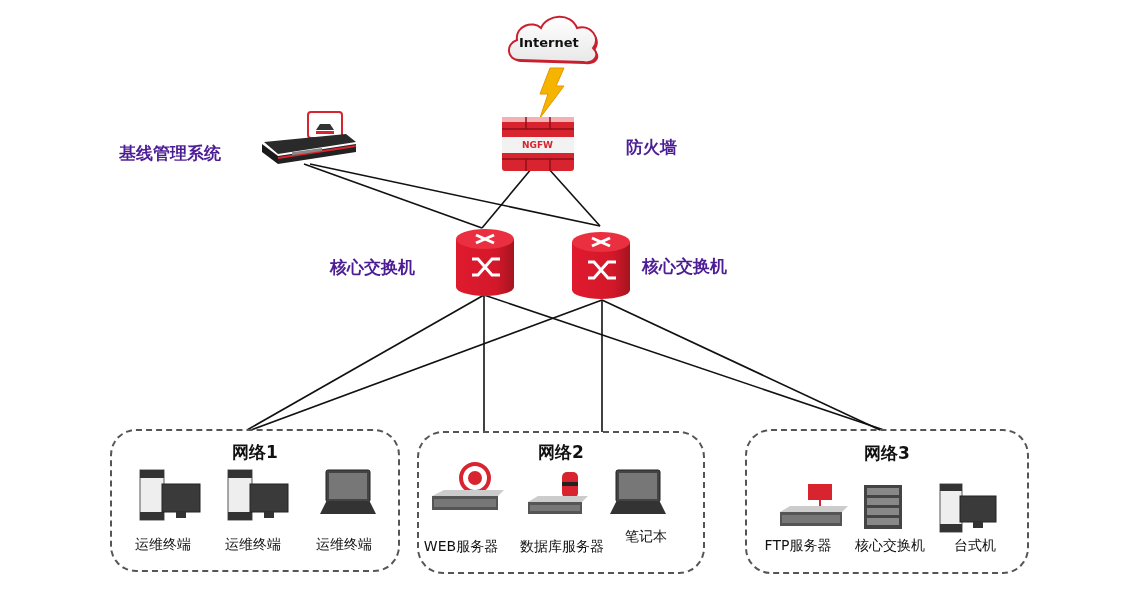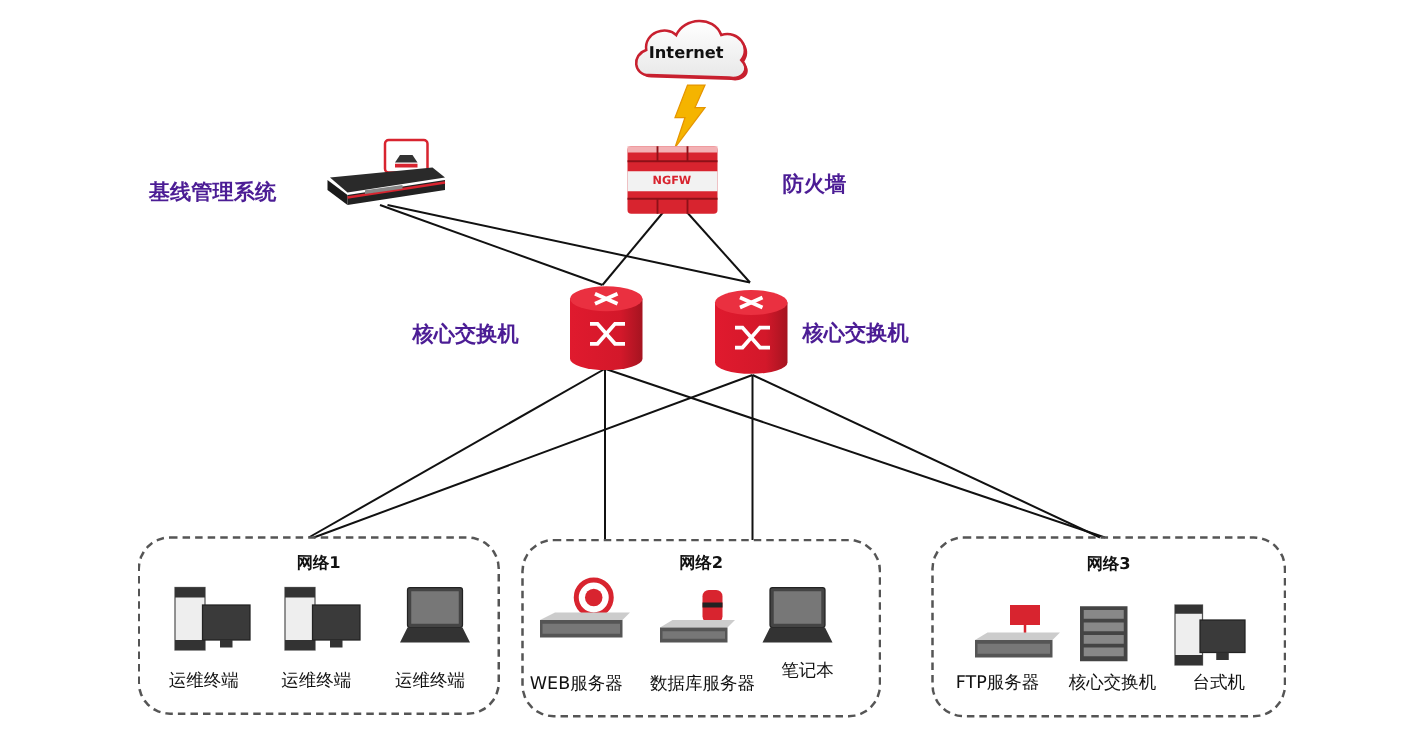--- a/index.html
+++ b/index.html
@@ -1,21 +1,21 @@
 <!DOCTYPE html>
 <html><head>
 <meta charset="utf-8">
 <style>
   html,body{margin:0;padding:0;background:#fff;}
   body{width:1129px;height:590px;position:relative;overflow:hidden;font-family:"DejaVu Sans","Liberation Sans",sans-serif;}
   .abs{position:absolute;}
   .lbl{position:absolute;font-weight:bold;color:#4c1d95;font-size:17px;white-space:nowrap;}
   .small{position:absolute;font-size:14px;color:#111;white-space:nowrap;text-align:center;}
   .group{position:absolute;border:2px dashed #555;border-radius:26px;box-sizing:border-box;}
-  .gtitle{position:absolute;font-weight:bold;font-size:13px;color:#111;left:0;right:0;text-align:center;}
+  .gtitle{position:absolute;font-weight:bold;font-size:17px;color:#111;left:0;right:0;text-align:center;}
   svg{position:absolute;overflow:visible;}
 </style>
 </head>
 <body>
 
 <svg width="1129" height="590" style="left:0;top:0;">
   <g stroke="#111" stroke-width="1.6" fill="none">
     <line x1="304" y1="164" x2="482" y2="228"></line>
     <line x1="310" y1="164" x2="600" y2="226"></line>
     <line x1="532" y1="168" x2="482" y2="228"></line>

